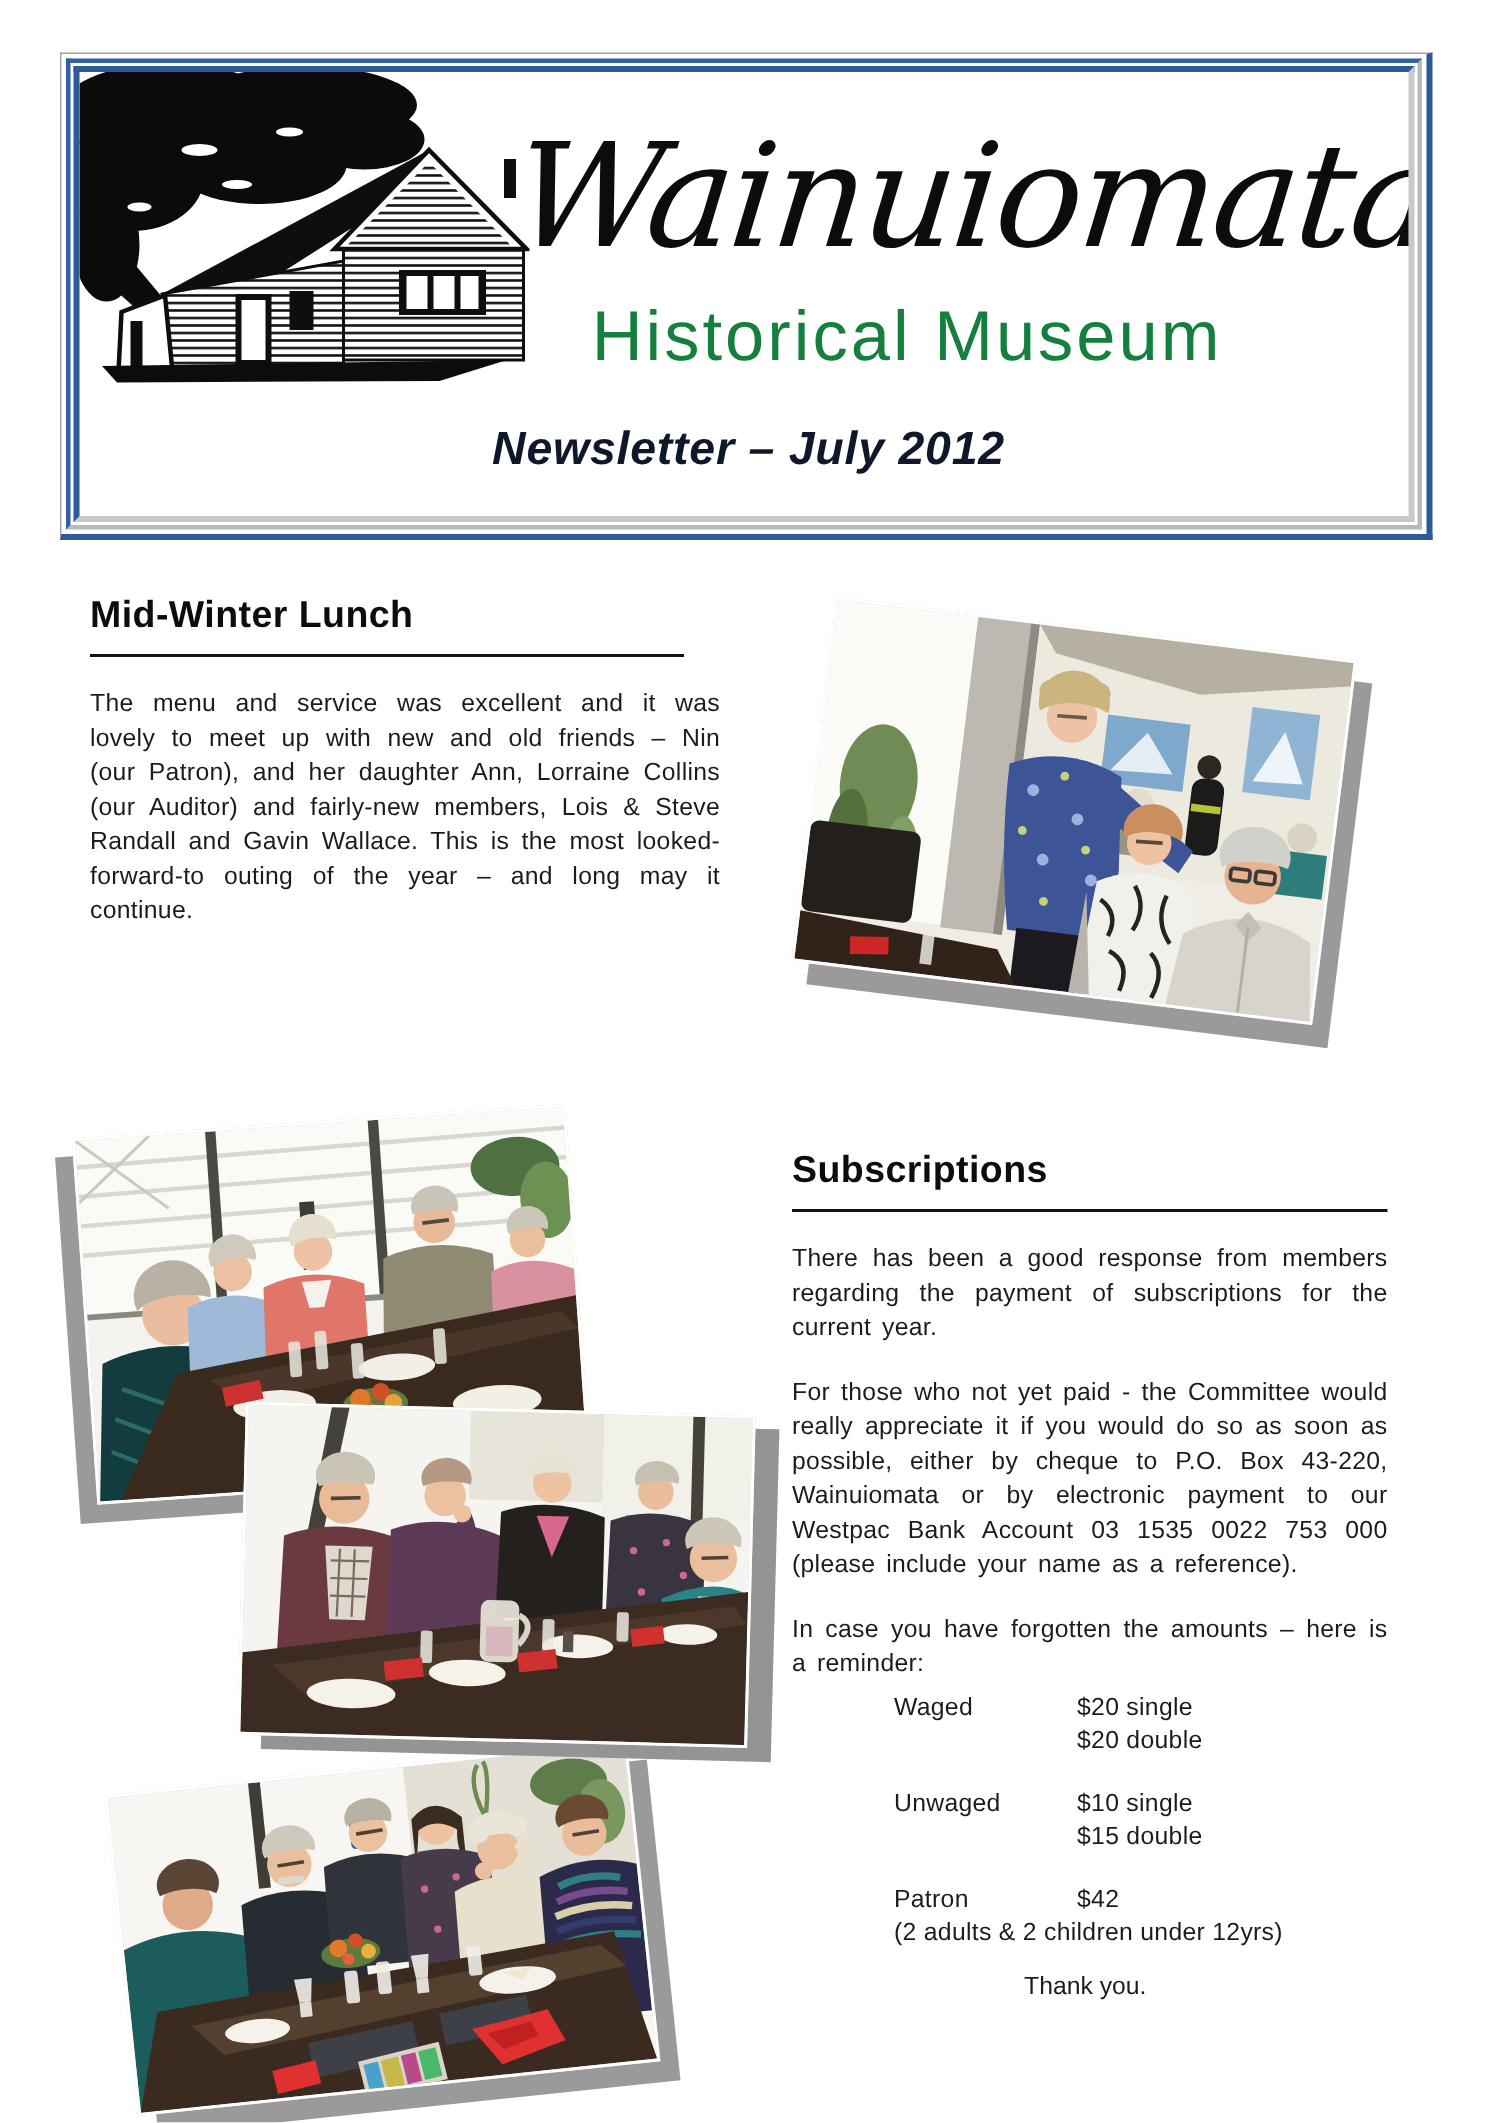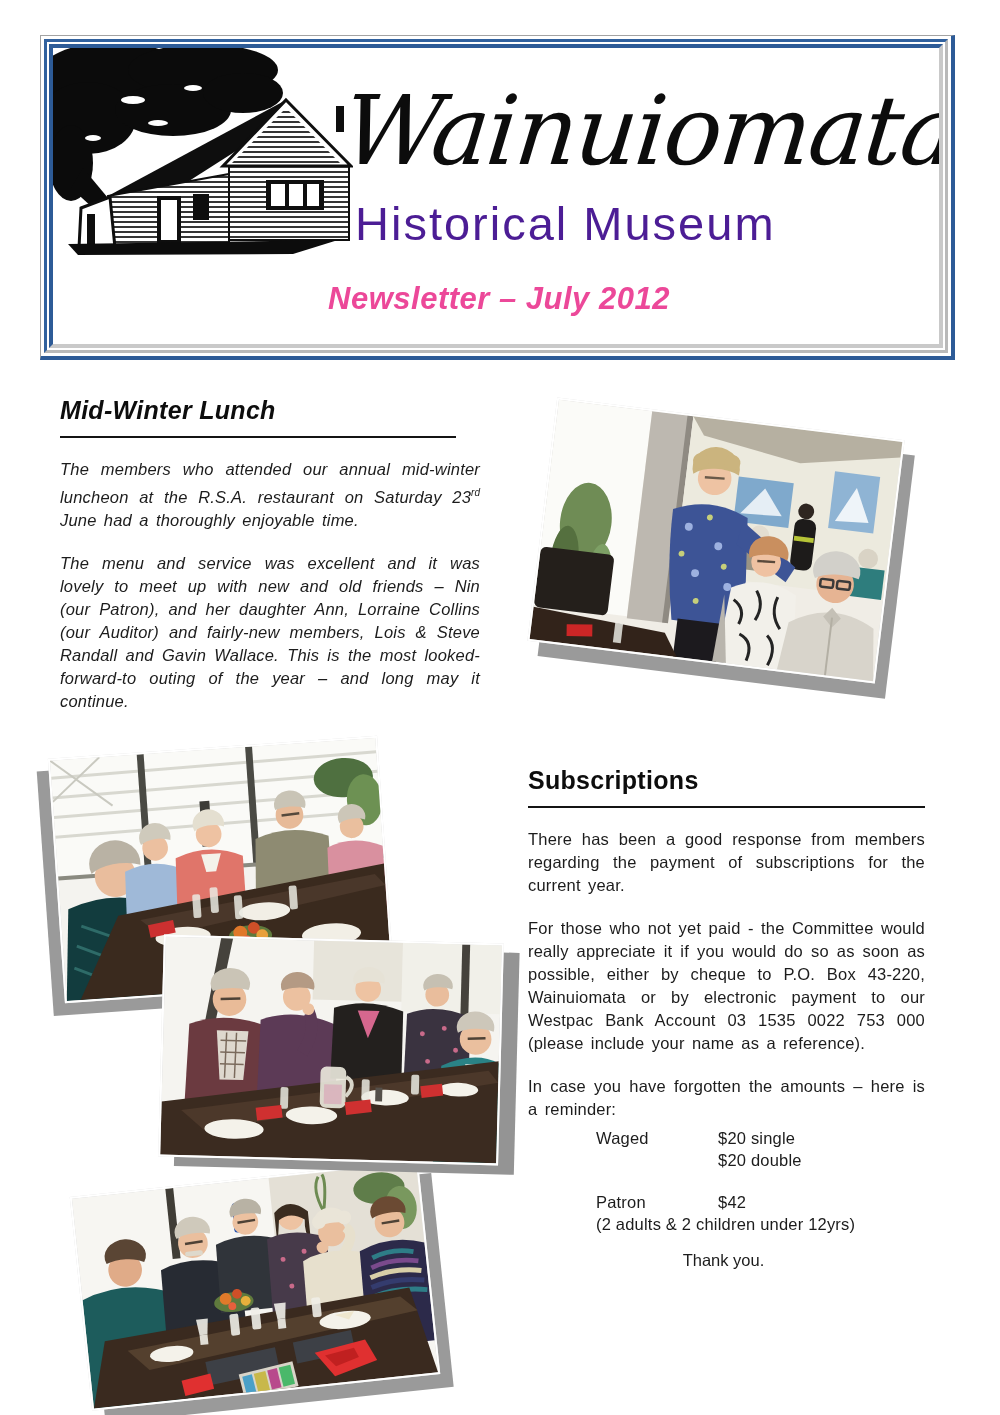--- a/index.html
+++ b/index.html
@@ -13,28 +13,28 @@
   .hframe-mid{width:100%;height:100%;box-sizing:border-box;
     border-top:3px solid #31619e;border-left:3px solid #31619e;
     border-right:3px solid #b9b9b9;border-bottom:3px solid #b9b9b9;padding:2px;background:#fff;}
   .hframe-inner{position:relative;width:100%;height:100%;box-sizing:border-box;
     border-top:4px solid #2d5b97;border-left:4px solid #2d5b97;
     border-right:4px solid #c9c9c9;border-bottom:4px solid #c9c9c9;background:#fff;overflow:hidden;}
   .museum-art{position:absolute;left:0;top:0;width:300px;height:213px;}
   .brand-script{position:absolute;left:291px;top:16px;width:600px;text-align:center;
     font-family:"DejaVu Serif",serif;font-style:italic;font-weight:400;font-size:96px;line-height:1.4;
     color:#0c0c0c;transform:skewX(-6deg);letter-spacing:-2px;}
-  .brand-sub{position:absolute;left:302px;top:148px;width:460px;text-align:left;
-    font-size:47px;letter-spacing:2px;color:#4c1d95;font-weight:400;}
+  .brand-sub{position:absolute;left:302px;top:148px;width:460px;text-align:right;
+    font-size:47px;letter-spacing:2px;color:#15803d;font-weight:400;}
   .newsletter-line{position:absolute;left:146px;top:233px;width:600px;text-align:center;
-    font-size:31px;font-weight:bold;font-style:italic;color:#ec4899;letter-spacing:.5px;}
+    font-size:31px;font-weight:bold;font-style:italic;color:#0f172a;letter-spacing:.5px;}
 
   
   .col{position:absolute;}
-  .col-left{left:60px;top:396px;width:420px;font-style:italic;}
+  .col-left{left:60px;top:396px;width:420px;}
   .col-right{left:528px;top:766px;width:397px;}
   h2.sec-title{margin:0;font-size:25px;font-weight:bold;color:#0d0d0d;letter-spacing:.3px;}
   .sec-rule{height:2px;background:#141414;margin-top:11px;}
   .col-left .sec-rule{width:396px;}
   .col-right .sec-rule{width:397px;}
   p.body{margin:20px 0 0 0;font-size:16.5px;line-height:23px;text-align:justify;
     word-spacing:2.5px;letter-spacing:.2px;}
   p.body .sup{font-size:10px;vertical-align:7px;letter-spacing:0;}
   .rates{margin:6px 0 0 68px;font-size:16.5px;line-height:22px;letter-spacing:.2px;}
   .rate-group{display:flex;margin-top:20px;}
@@ -111,37 +111,43 @@
         <div class="brand-script">Wainuiomata</div>
         <div class="brand-sub">Historical Museum</div>
         <div class="newsletter-line">Newsletter – July 2012</div>
       </div>
     </div>
   </div>
 
   <div class="col col-left">
     <h2 class="sec-title">Mid-Winter Lunch</h2>
     <div class="sec-rule"></div>
-    <p class="body"><span>The members who attended our annual mid-winter luncheon at the R.S.A. restaurant on Saturday 23</span><span class="sup">rd</span><span> June had a thoroughly enjoyable time.</span></p>
     <p class="body">The menu and service was excellent and it was lovely to meet up with new and old friends – Nin (our Patron), and her daughter Ann,  Lorraine Collins (our Auditor) and fairly-new members, Lois &amp; Steve Randall and Gavin Wallace.    This is the most looked-forward-to outing of the year – and long may it continue.</p>
   </div>
 
   <div class="col col-right">
     <h2 class="sec-title">Subscriptions</h2>
     <div class="sec-rule"></div>
     <p class="body">There has been a good response from members regarding the payment of subscriptions for the current year.</p>
     <p class="body">For those who not yet paid - the Committee would really appreciate it if you would do so as soon as possible, either by cheque to P.O. Box 43-220, Wainuiomata  or by electronic payment to our Westpac Bank Account 03 1535 0022 753 000  (please include your name as a reference).</p>
     <p class="body">In case you have forgotten the amounts – here is a reminder:</p>
 
     <div class="rates">
       <div class="rate-group first">
         <div class="rate-label">Waged</div>
         <div>
           <div>$20 single</div>
           <div>$20 double</div>
+        </div>
+      </div>
+      <div class="rate-group">
+        <div class="rate-label">Unwaged</div>
+        <div>
+          <div>$10 single</div>
+          <div>$15 double</div>
         </div>
       </div>
       <div class="rate-group">
         <div class="rate-label">Patron</div>
         <div>$42</div>
       </div>
       <div class="rate-note">(2 adults &amp; 2 children under 12yrs)</div>
     </div>
 
     <div class="thanks">Thank you.</div>

